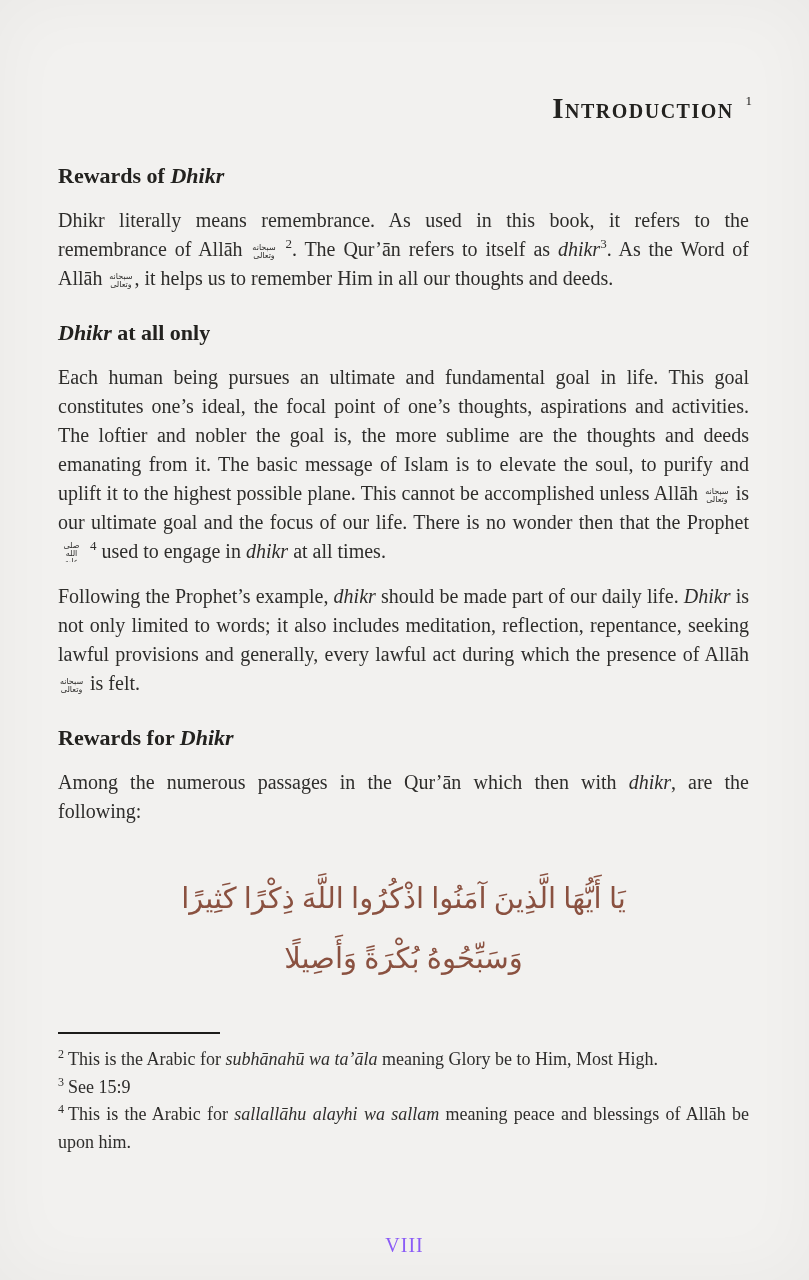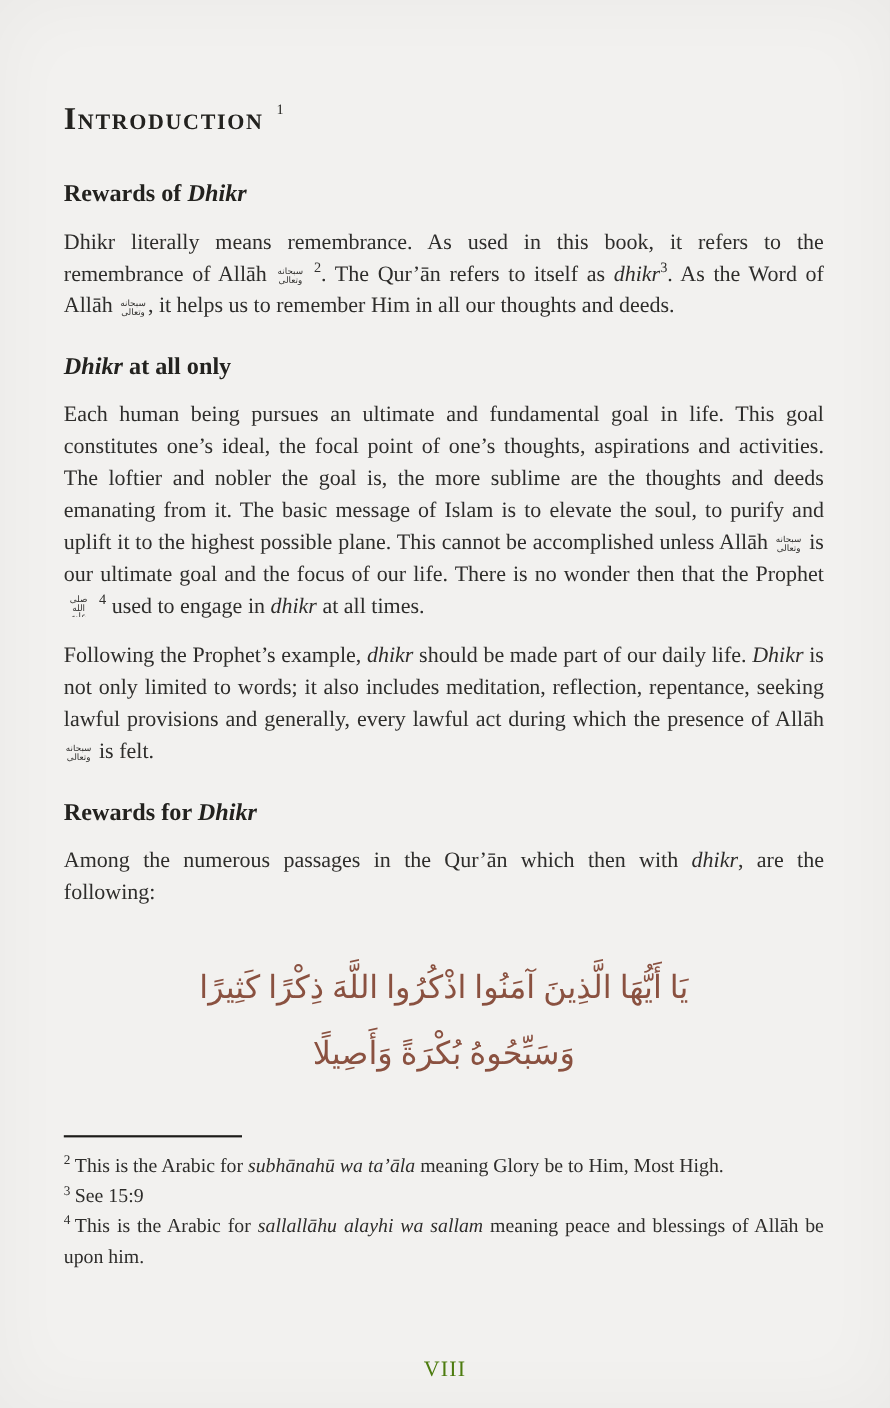--- a/index.html
+++ b/index.html
@@ -14,21 +14,21 @@
     background: #f2f1ef;
     color: #2e2d2b;
     font-family: "Liberation Serif", "DejaVu Serif", serif;
     overflow: hidden;
     box-shadow: inset 0 0 70px rgba(0,0,0,0.035);
   }
   .content {
     padding: 92px 60px 0 58px;
   }
   .chapter-title {
-    text-align: left;
+    text-align: right;
     font-size: 29px;
     font-weight: 700;
     font-variant: small-caps;
     letter-spacing: 1.5px;
     color: #23221f;
     margin: 0 0 38px 0;
   }
   .chapter-title sup {
     font-variant: normal;
     font-weight: 400;
@@ -103,21 +103,21 @@
     margin-right: 4px;
   }
   .page-number {
     position: absolute;
     top: 1234px;
     left: 0;
     width: 100%;
     text-align: center;
     font-size: 20px;
     letter-spacing: 1px;
-    color: #4d7c0f;
+    color: #8b5cf6;
   }
 </style>
 </head>
 <body>
 
 <div class="page">
   <div class="content">
 
     <h1 class="chapter-title"><span style="font-variant: small-caps;">Introduction</span><span> </span><sup class="fn-ref">1</sup></h1>
 

